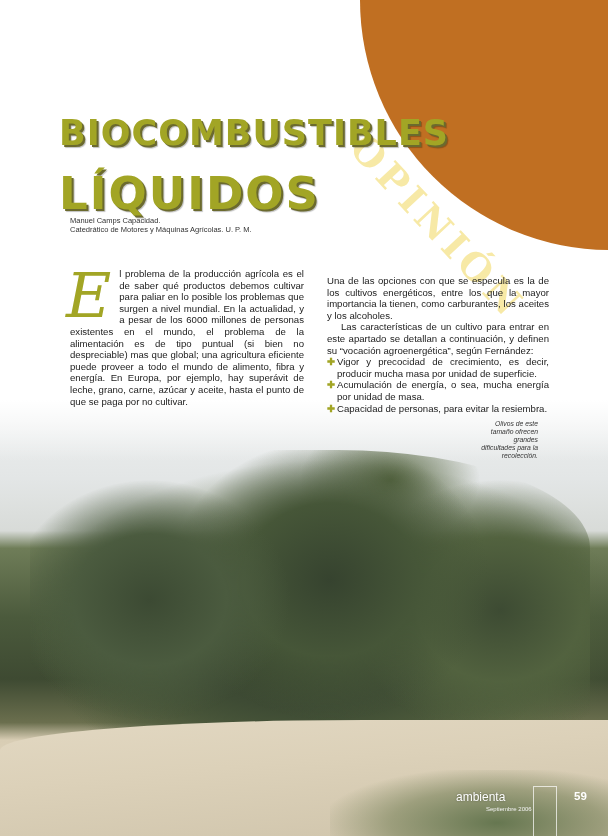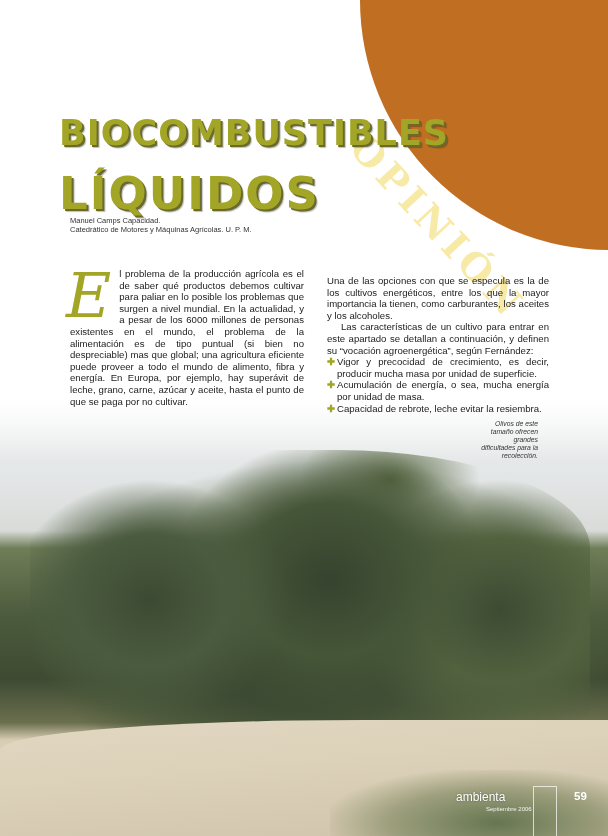--- a/index.html
+++ b/index.html
@@ -119,21 +119,21 @@
   <span class="dropcap">E</span>
   <p>l problema de la producción agrícola es el de saber qué productos debemos cultivar para paliar en lo posible los problemas que surgen a nivel mundial. En la actualidad, y a pesar de los 6000 millones de personas existentes en el mundo, el problema de la alimentación es de tipo puntual (si bien no despreciable) mas que global; una agricultura eficiente puede proveer a todo el mundo de alimento, fibra y energía. En Europa, por ejemplo, hay superávit de leche, grano, carne, azúcar y aceite, hasta el punto de que se paga por no cultivar.</p>
 </div>
 
 <div class="col col-right">
   <p>Una de las opciones con que se especula es la de los cultivos energéticos, entre los que la mayor importancia la tienen, como carburantes, los aceites y los alcoholes.</p>
   <p class="indent">Las características de un cultivo para entrar en este apartado se detallan a continuación, y definen su “vocación agroenergética”, según Fernández:</p>
   <ul class="bullets">
     <li><span class="bul">✚</span><span>Vigor y precocidad de crecimiento, es decir, producir mucha masa por unidad de superficie.</span></li>
     <li><span class="bul">✚</span><span>Acumulación de energía, o sea, mucha energía por unidad de masa.</span></li>
-    <li><span class="bul">✚</span><span>Capacidad de rebrote, leche evitar la resiembra.</span></li>
+    <li><span class="bul">✚</span><span>Capacidad de personas, para evitar la resiembra.</span></li>
   </ul>
 </div>
 
 <div class="caption">Olivos de este tamaño ofrecen grandes dificultades para la recolección.</div>
 
 <div class="footer-mag">ambienta</div>
 <div class="footer-date">Septiembre 2006</div>
 <div class="footer-box"></div>
 <div class="footer-page">59</div>
 

